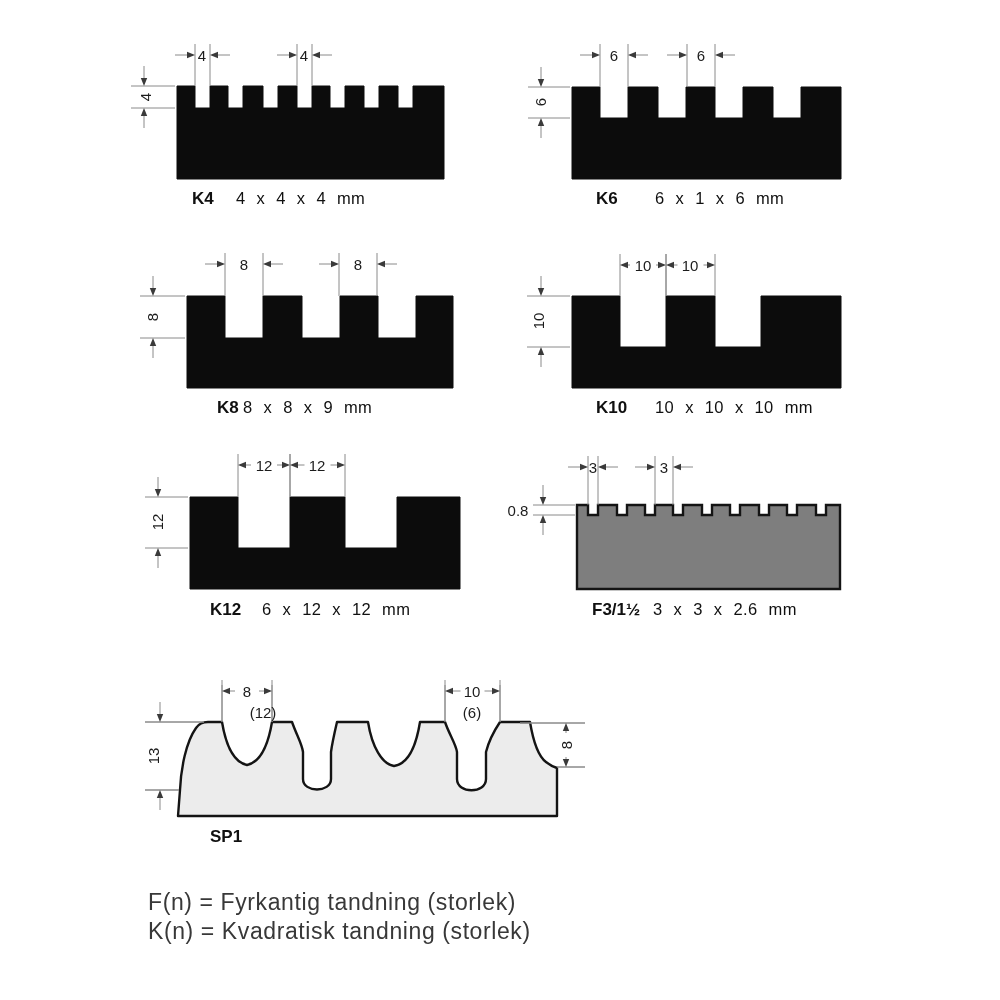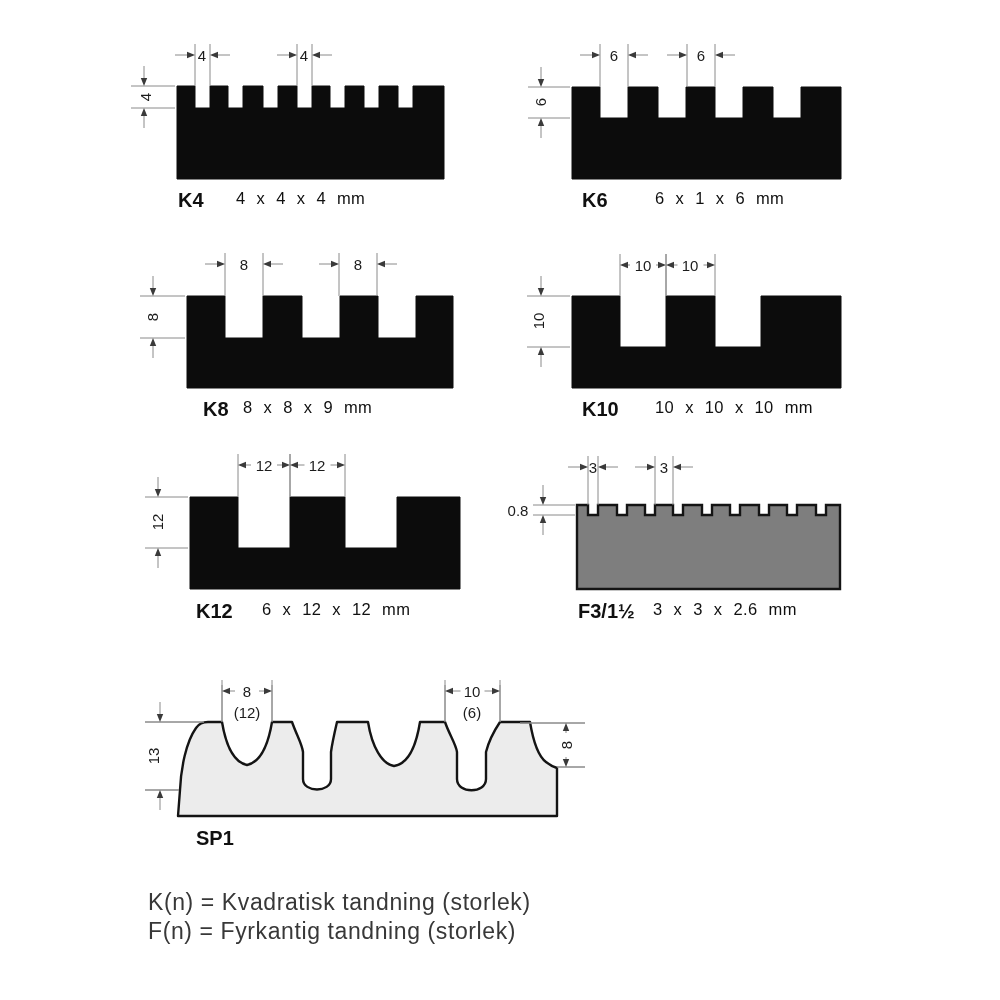--- a/index.html
+++ b/index.html
@@ -1,19 +1,19 @@
 <!DOCTYPE html>
 <html><head>
 <meta charset="utf-8">
 <style>
   html,body{margin:0;padding:0;background:#ffffff;}
   #canvas{position:relative;width:1000px;height:1000px;background:#ffffff;overflow:hidden;
           font-family:"Liberation Sans", sans-serif;}
   #geo{position:absolute;left:0;top:0;}
-  .cap{position:absolute;font-weight:bold;font-size:20px;color:#101010;white-space:nowrap;}
+  .cap{position:absolute;font-weight:bold;font-size:17px;color:#101010;white-space:nowrap;margin-left:14px;}
   .size{position:absolute;font-weight:normal;font-size:16.5px;color:#101010;white-space:nowrap;
         letter-spacing:0.4px;word-spacing:6px;}
   .dim{position:absolute;font-size:15px;color:#1c1c1c;white-space:nowrap;
        transform:translate(-50%,-50%);}
   .dimv{position:absolute;font-size:15px;color:#1c1c1c;white-space:nowrap;
         transform:translate(-50%,-50%) rotate(-90deg);}
   .dimsub{position:absolute;font-size:15px;color:#1c1c1c;white-space:nowrap;
         transform:translate(-50%,-50%);}
   #legend{position:absolute;left:148px;top:888px;font-size:23px;line-height:29px;
           color:#383838;letter-spacing:0.6px;white-space:nowrap;}
@@ -207,24 +207,24 @@
   <div class="cap" style="left:196px;top:600px">K12</div>
   <div class="size" style="left:262px;top:600px">6 x 12 x 12 mm</div>
 
   <div class="dim" style="left:593px;top:467px">3</div>
   <div class="dim" style="left:664px;top:467px">3</div>
   <div class="dim" style="left:518px;top:510px">0.8</div>
   <div class="cap" style="left:578px;top:600px">F3/1½</div>
   <div class="size" style="left:653px;top:600px">3 x 3 x 2.6 mm</div>
 
   <div class="dim" style="left:247px;top:691px">8</div>
-  <div class="dimsub" style="left:247px;top:712px">(12)</div>
+  <div class="dimsub" style="left:263px;top:712px">(12)</div>
   <div class="dim" style="left:472px;top:691px">10</div>
   <div class="dimsub" style="left:472px;top:712px">(6)</div>
   <div class="dimv" style="left:153px;top:756px">13</div>
   <div class="dimv" style="left:566px;top:745px">8</div>
   <div class="cap" style="left:196px;top:827px">SP1</div>
 
   <div id="legend">
+    <div>F(n) = Fyrkantig tandning (storlek)</div>
     <div>K(n) = Kvadratisk tandning (storlek)</div>
-    <div>F(n) = Fyrkantig tandning (storlek)</div>
   </div>
 </div>
 
 </body></html>

